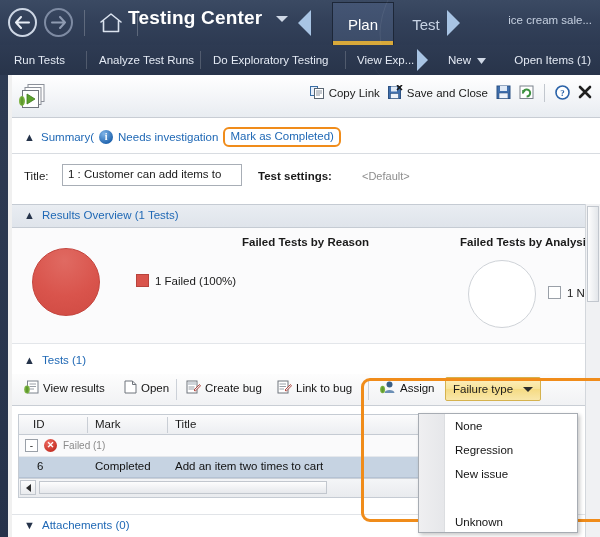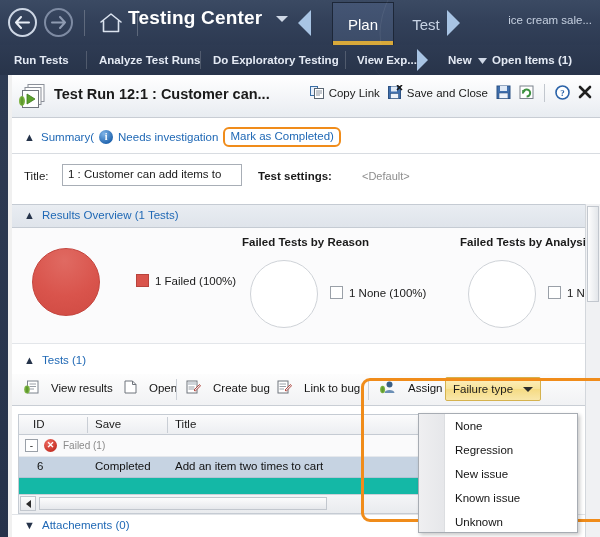--- a/index.html
+++ b/index.html
@@ -57,21 +57,21 @@
   
   .menubar{
     position:absolute;left:0;top:45px;width:600px;height:30px;
     background:linear-gradient(to bottom,#2e3b53 0%,#28344a 100%);
     overflow:hidden;
   }
   .menubar:after{
     content:"";position:absolute;right:-60px;top:-120px;width:300px;height:200px;border-radius:50%;
     border-bottom:1px solid rgba(255,255,255,0.06);
   }
-  .mitem{position:absolute;top:0;height:30px;display:flex;align-items:center;color:#e4eaf4;font-size:11.5px;white-space:nowrap;font-weight:bold;}
+  .mitem{position:absolute;top:0;height:30px;display:flex;align-items:center;color:#e4eaf4;font-size:11.5px;white-space:nowrap;}
   .msep{position:absolute;top:6px;width:1px;height:18px;background:rgba(255,255,255,0.18);}
   .mchev{position:absolute;left:415px;top:4px;}
 
   
   .leftrail{position:absolute;left:0;top:75px;width:8px;height:462px;
     background:linear-gradient(to bottom,#2e3b53,#26324a);}
   .leftrail2{position:absolute;left:8px;top:75px;width:4px;height:462px;background:#f0f0f0;}
 
   
   .wihead{
@@ -139,34 +139,34 @@
   .legrow{display:flex;align-items:center;gap:6px;font-size:11.5px;color:#1a1a1a;white-space:nowrap;}
   .swatch{width:11px;height:11px;background:#d9544c;border:1px solid #b8433c;}
   .cbox{width:11px;height:11px;background:#fff;border:1px solid #9aa0a8;}
 
   
   .toolbar{
     position:absolute;left:12px;top:374px;width:588px;height:32px;
     background:linear-gradient(to bottom,#fdfdfd,#f1f2f4);
     border-bottom:1px solid #c9ced5;box-sizing:border-box;
   }
-  .tbitem{position:absolute;top:6px;display:flex;align-items:center;gap:12px;font-size:11.5px;color:#141414;white-space:nowrap;}
+  .tbitem{position:absolute;top:6px;display:flex;align-items:center;gap:4px;font-size:11.5px;color:#141414;white-space:nowrap;}
   .tbsep{position:absolute;top:5px;width:1px;height:21px;background:#ccd1d8;}
   .ddbtn{
     position:absolute;left:433px;top:3px;width:96px;height:24px;
     background:linear-gradient(to bottom,#fdf0c2 0%,#f8e49a 48%,#f5db84 52%,#f9e7aa 100%);
     border:1px solid #d5b24e;border-radius:2px;box-sizing:border-box;
     display:flex;align-items:center;justify-content:space-between;padding:0 7px;
     font-size:11.5px;color:#1a1a1a;
   }
   .tri-dk{width:0;height:0;border-left:5px solid transparent;border-right:5px solid transparent;border-top:5px solid #2b2b2b;}
   .tb-overflow{position:absolute;right:5px;top:12px;}
 
   
-  .grid{position:absolute;left:18px;top:414px;width:558px;height:100px;
+  .grid{position:absolute;left:18px;top:414px;width:558px;height:84px;
     background:#14b8a6;border:1px solid #c5cbd3;box-sizing:border-box;}
   .ghead{
     position:absolute;left:0;top:0;width:100%;height:20px;
     background:linear-gradient(to bottom,#fbfbfc,#eceef1);
     border-bottom:1px solid #c5cbd3;box-sizing:border-box;
   }
   .gh{position:absolute;top:3px;font-size:11.5px;color:#1a1a1a;}
   .ghsep{position:absolute;top:2px;width:1px;height:16px;background:#c9ced5;}
   .grouprow{
     position:absolute;left:0;top:20px;width:100%;height:22px;
@@ -307,40 +307,39 @@
         </svg>
     </div>
     <div class="mitem" style="left:448px;">
       <span>New</span>
       <span class="icn" style="margin-left:6px;">
         <svg width="9" height="6" viewBox="0 0 9 6">
             <path d="M0 0 L9 0 L4.5 6 Z" fill="#cfd8e6"></path>
           </svg>
       </span>
     </div>
-    <div class="mitem" style="right:28px;margin-left:9px;">
+    <div class="mitem" style="right:9px;margin-left:9px;">
       <span>Open Items (1)</span>
     </div>
   </div>
 
   <div class="leftrail"></div>
   <div class="leftrail2"></div>
 
   <div class="wihead">
     <div class="wi-icon">
       <svg width="30" height="28" viewBox="0 0 30 28">
         <rect x="9" y="1.5" width="16" height="17" fill="#fdfdfd" stroke="#8c9099"></rect>
         <rect x="6" y="4.5" width="16" height="17" fill="#fdfdfd" stroke="#8c9099"></rect>
         <rect x="3.5" y="7.5" width="16" height="17" fill="#ffffff" stroke="#6f747c"></rect>
         <path d="M8 11 L8 21 L16 16 Z" fill="#5aa02c" stroke="#3f7a1c" stroke-width="0.8"></path>
         <ellipse cx="3" cy="18" rx="3" ry="5" fill="#7cb342"></ellipse>
         <ellipse cx="3" cy="18" rx="1.4" ry="4" fill="#5f9a2e"></ellipse>
       </svg>
     </div>
-    <div class="wi-title">Test Run 12:1 : Customer can...</div>
 
     <div class="wi-tools">
       <div class="tbtn">
         <span class="icn">
           <svg width="15" height="14" viewBox="0 0 15 14">
             <rect x="0.5" y="1.5" width="7" height="9" fill="#e8f0fb" stroke="#3a6ea5"></rect>
             <rect x="4.5" y="3.5" width="9" height="10" fill="#ffffff" stroke="#5a6672"></rect>
             <line x1="6" y1="6" x2="12" y2="6" stroke="#8a939e"></line>
             <line x1="6" y1="8" x2="12" y2="8" stroke="#8a939e"></line>
             <line x1="6" y1="10" x2="10" y2="10" stroke="#8a939e"></line>
@@ -429,27 +428,20 @@
         <div class="pie filled" style="position:absolute;left:8px;top:12px;width:66px;height:66px;"></div>
         <div class="legrow" style="position:absolute;left:88px;top:38px;padding-left:24px;">
           <span class="swatch"></span>
           <span>1 Failed (100%)</span>
         </div>
       </div>
     </div>
 
     <div class="chartcol" style="left:230px;width:185px;">
       <div class="charttitle">Failed Tests by Reason</div>
-      <div style="position:relative;height:82px;">
-        <div class="pie empty" style="position:absolute;left:8px;top:12px;width:66px;height:66px;"></div>
-        <div class="legrow" style="position:absolute;left:88px;top:38px;">
-          <span class="cbox"></span>
-          <span>1 None (100%)</span>
-        </div>
-      </div>
     </div>
 
     <div class="chartcol" style="left:448px;width:150px;">
       <div class="charttitle">Failed Tests by Analysis</div>
       <div style="position:relative;height:82px;">
         <div class="pie empty" style="position:absolute;left:8px;top:12px;width:66px;height:66px;"></div>
         <div class="legrow" style="position:absolute;left:88px;top:38px;">
           <span class="cbox"></span>
           <span>1 Non...</span>
         </div>
@@ -530,21 +522,21 @@
     </div>
     <div class="tb-overflow">
       <div class="tri-dk"></div>
     </div>
   </div>
 
   <div class="grid">
     <div class="ghead">
       <span class="gh" style="left:14px;">ID</span>
       <div class="ghsep" style="left:68px;"></div>
-      <span class="gh" style="left:76px;">Save</span>
+      <span class="gh" style="left:76px;">Mark</span>
       <div class="ghsep" style="left:148px;"></div>
       <span class="gh" style="left:156px;">Title</span>
       <div class="ghsep" style="left:405px;"></div>
     </div>
 
     <div class="grouprow">
       <span class="expander">
         <span>-</span>
       </span>
       <span class="err-ic">✕</span>
@@ -585,21 +577,18 @@
     <div class="menu-gutter"></div>
     <div class="menu-item" style="top:0px;">
         <span>None</span>
       </div>
     <div class="menu-item" style="top:48px;">
         <span>New issue</span>
       </div>
     <div class="menu-item" style="top:24px;">
         <span>Regression</span>
       </div>
-    <div class="menu-item" style="top:72px;">
-        <span>Known issue</span>
-      </div>
     <div class="menu-item" style="top:96px;">
         <span>Unknown</span>
       </div>
   </div>
 
 </div>
 
 </body></html>

